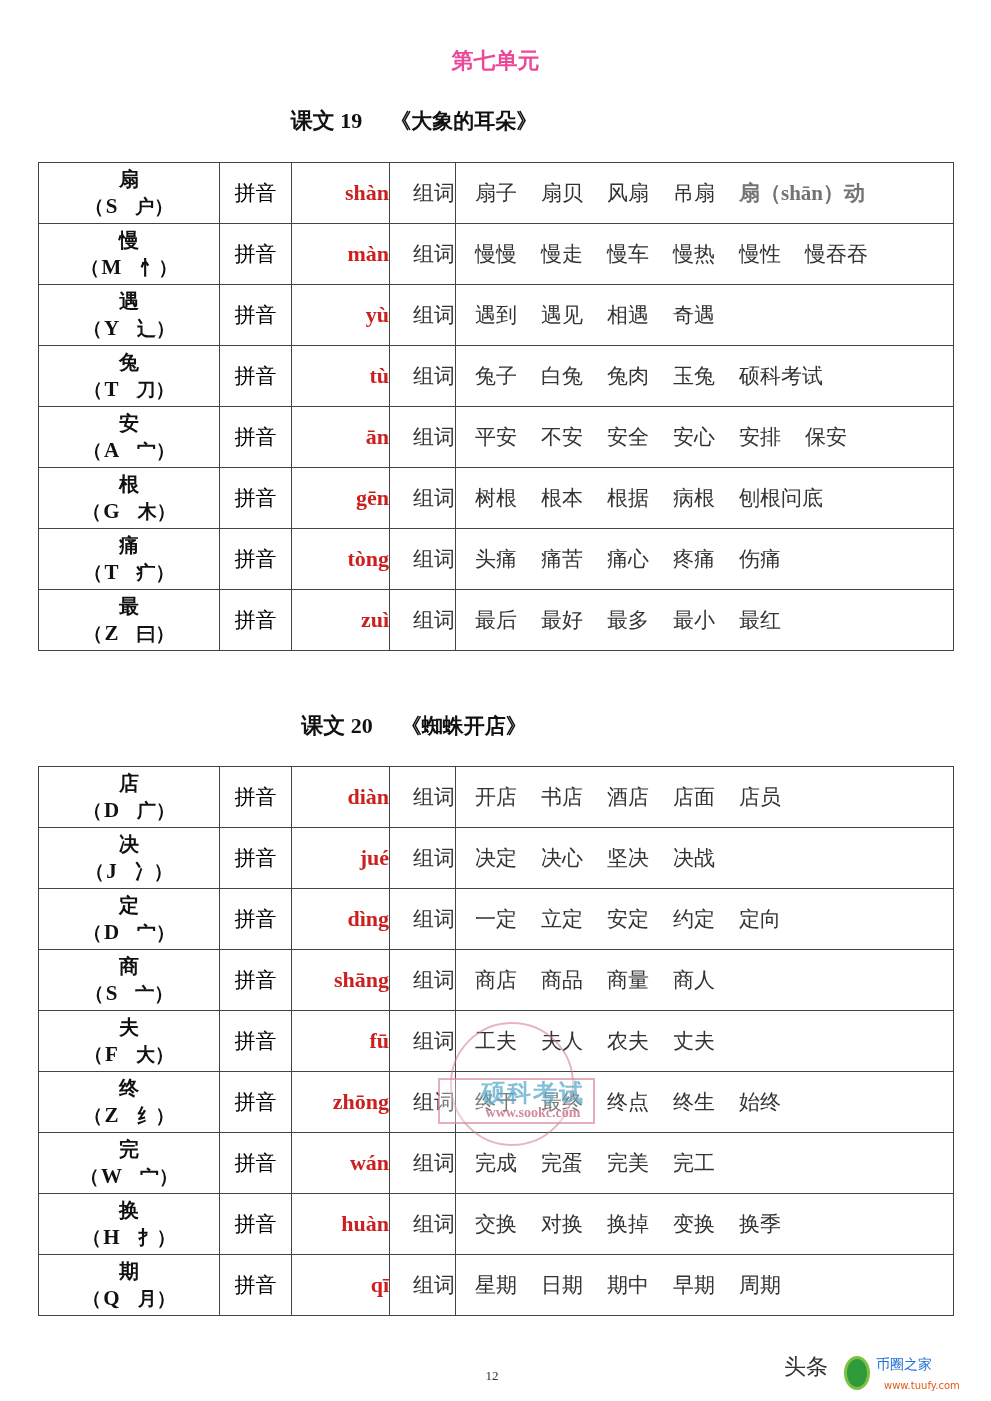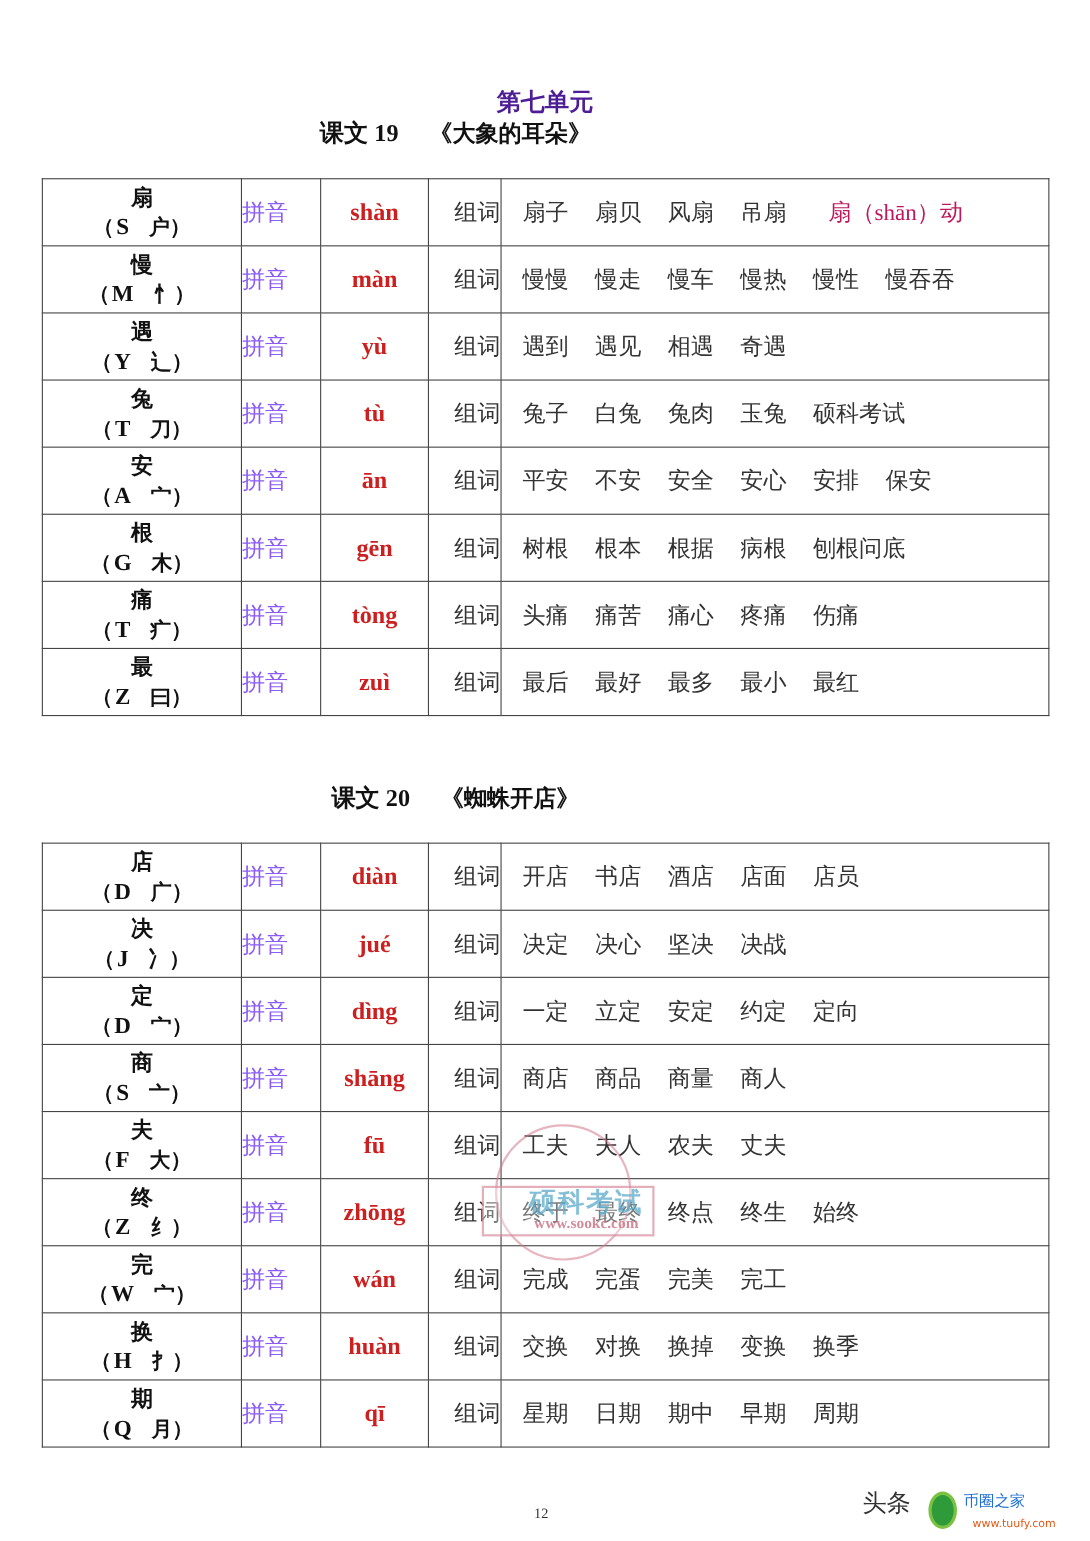--- a/index.html
+++ b/index.html
@@ -2,47 +2,46 @@
 <html><head>
 <meta charset="utf-8">
 <style>
   html, body { margin: 0; padding: 0; background: #ffffff; }
   body {
     width: 991px; height: 1401px; position: relative; overflow: hidden;
     font-family: "DejaVu Serif", "Liberation Serif", serif; color: #222;
   }
   .unit-title {
     position: absolute; top: 46px; left: 0; width: 991px; text-align: center;
-    font-size: 22px; font-weight: bold; color: #4c1d95;
-    font-family: "DejaVu Sans", sans-serif;
-    margin-top: 32px;
+    font-size: 22px; font-weight: bold; color: #ec4899;
+    font-family: "DejaVu Sans", sans-serif;
   }
   .lesson-title {
     position: absolute; left: 0; width: 828px; text-align: center;
     font-size: 21px; font-weight: bold; color: #111;
     font-family: "DejaVu Sans", sans-serif;
   }
   .lesson-title .num { font-family: "Liberation Serif", serif; font-size: 22px; margin-right: 28px; }
   table.vocab {
     position: absolute; left: 38px; width: 916px;
     border-collapse: collapse; table-layout: fixed;
   }
   table.vocab td {
     border: 1.5px solid #444; padding: 0; vertical-align: middle;
   }
   td.char-cell { width: 180px; text-align: center; font-weight: bold; color: #111; font-family: "DejaVu Sans", sans-serif; }
   td.char-cell .ch { display: block; font-size: 20px; line-height: 26px; }
   td.char-cell .hint { display: block; font-size: 19px; line-height: 28px; }
   td.char-cell .hint .letter { font-family: "Liberation Serif", serif; font-size: 21px; margin: 0 18px 0 2px; }
-  td.lbl { width: 71px; font-size: 21px; color: #8b5cf6; font-family: "DejaVu Sans", sans-serif; }
-  td.py { width: 97px; text-align: center; font-size: 22px; font-weight: bold; color: #cc1f1f; font-family: "Liberation Serif", serif; }
+  td.lbl { width: 71px; text-align: center; font-size: 21px; color: #000000; font-family: "DejaVu Sans", sans-serif; }
+  td.py { width: 97px; text-align: right; font-size: 22px; font-weight: bold; color: #cc1f1f; font-family: "Liberation Serif", serif; }
   td.lbl2 { width: 65px; text-align: right; font-size: 21px; color: #333; font-family: "DejaVu Sans", sans-serif; }
   td.words { padding-left: 19px !important; font-size: 21px; color: #333; font-family: "DejaVu Sans", sans-serif; white-space: nowrap; }
   td.words span.w { display: inline-block; margin-right: 24px; }
-  td.words span.w.red { color: #be185d; font-weight: normal; margin-left: 14px; }
+  td.words span.w.red { color: #737373; font-weight: bold; }
   td.words span.w.red .pyin { font-family: "Liberation Serif", serif; }
   .page-num {
     position: absolute; top: 1368px; left: 0; width: 984px; text-align: center;
     font-size: 13px; color: #333; font-family: "Liberation Serif", serif;
   }
   .stamp {
     position: absolute; left: 432px; top: 1022px; width: 160px; height: 124px;
     pointer-events: none;
   }
   .stamp .ring {

